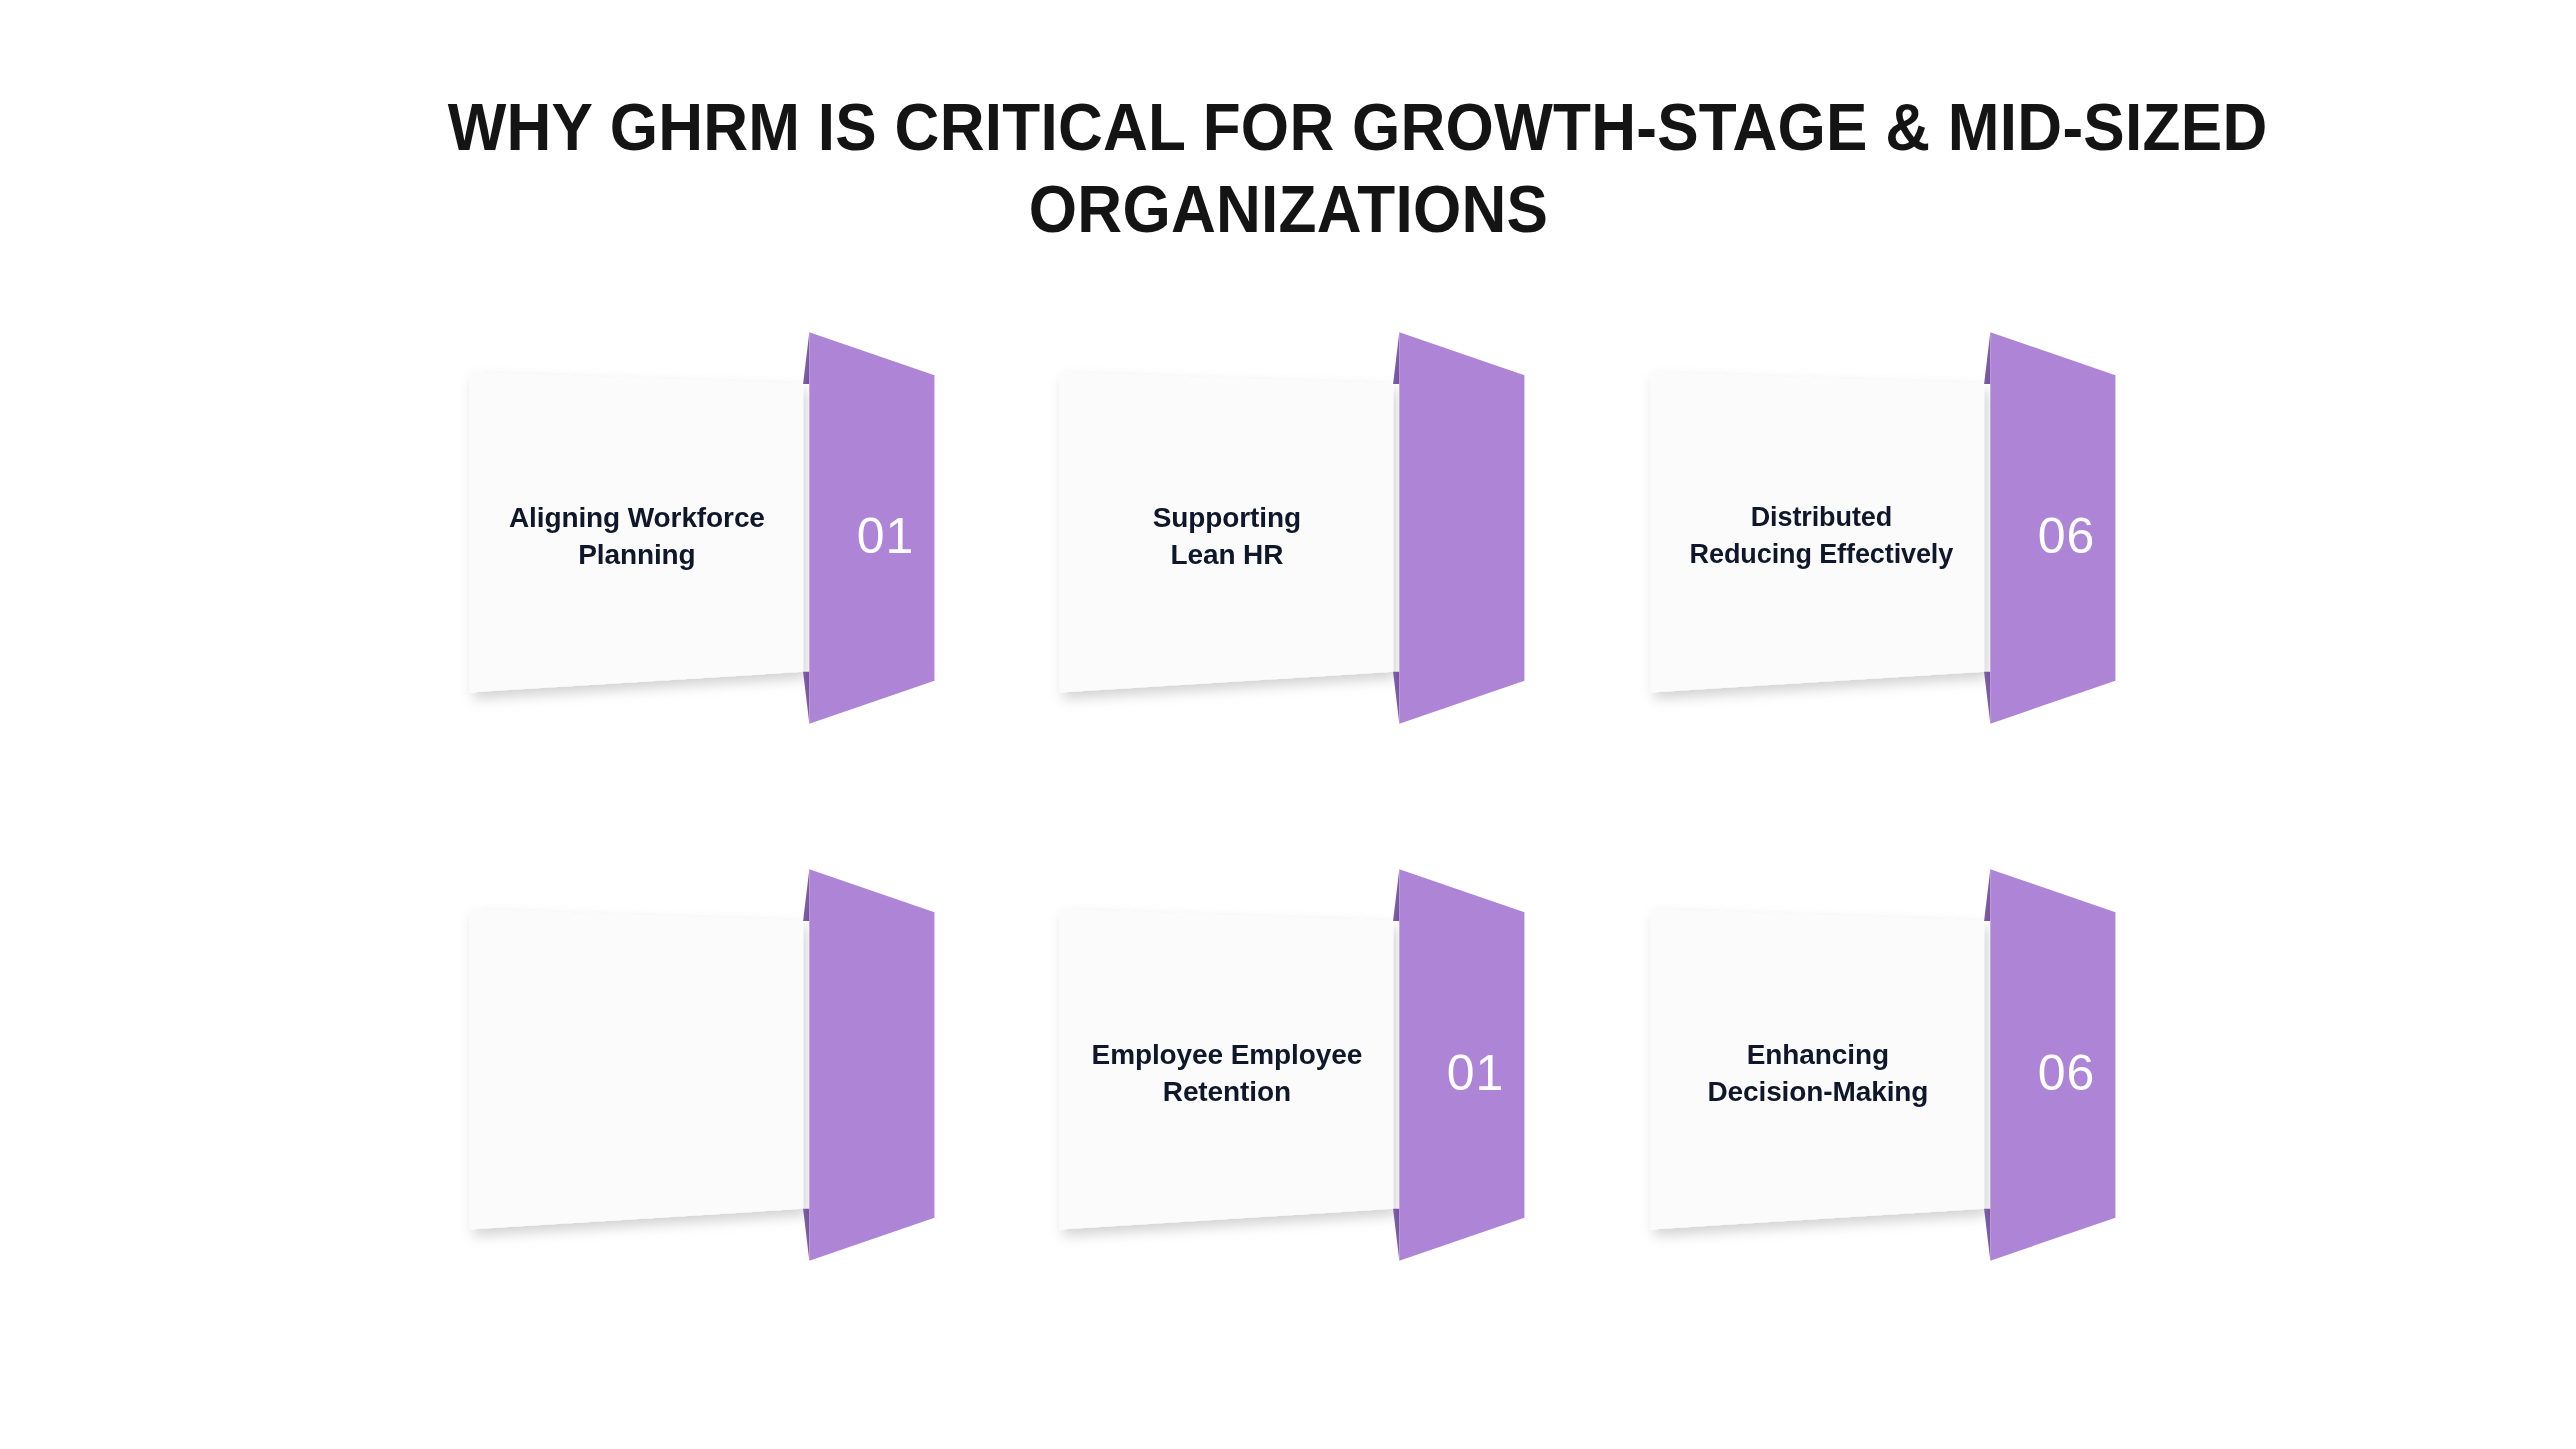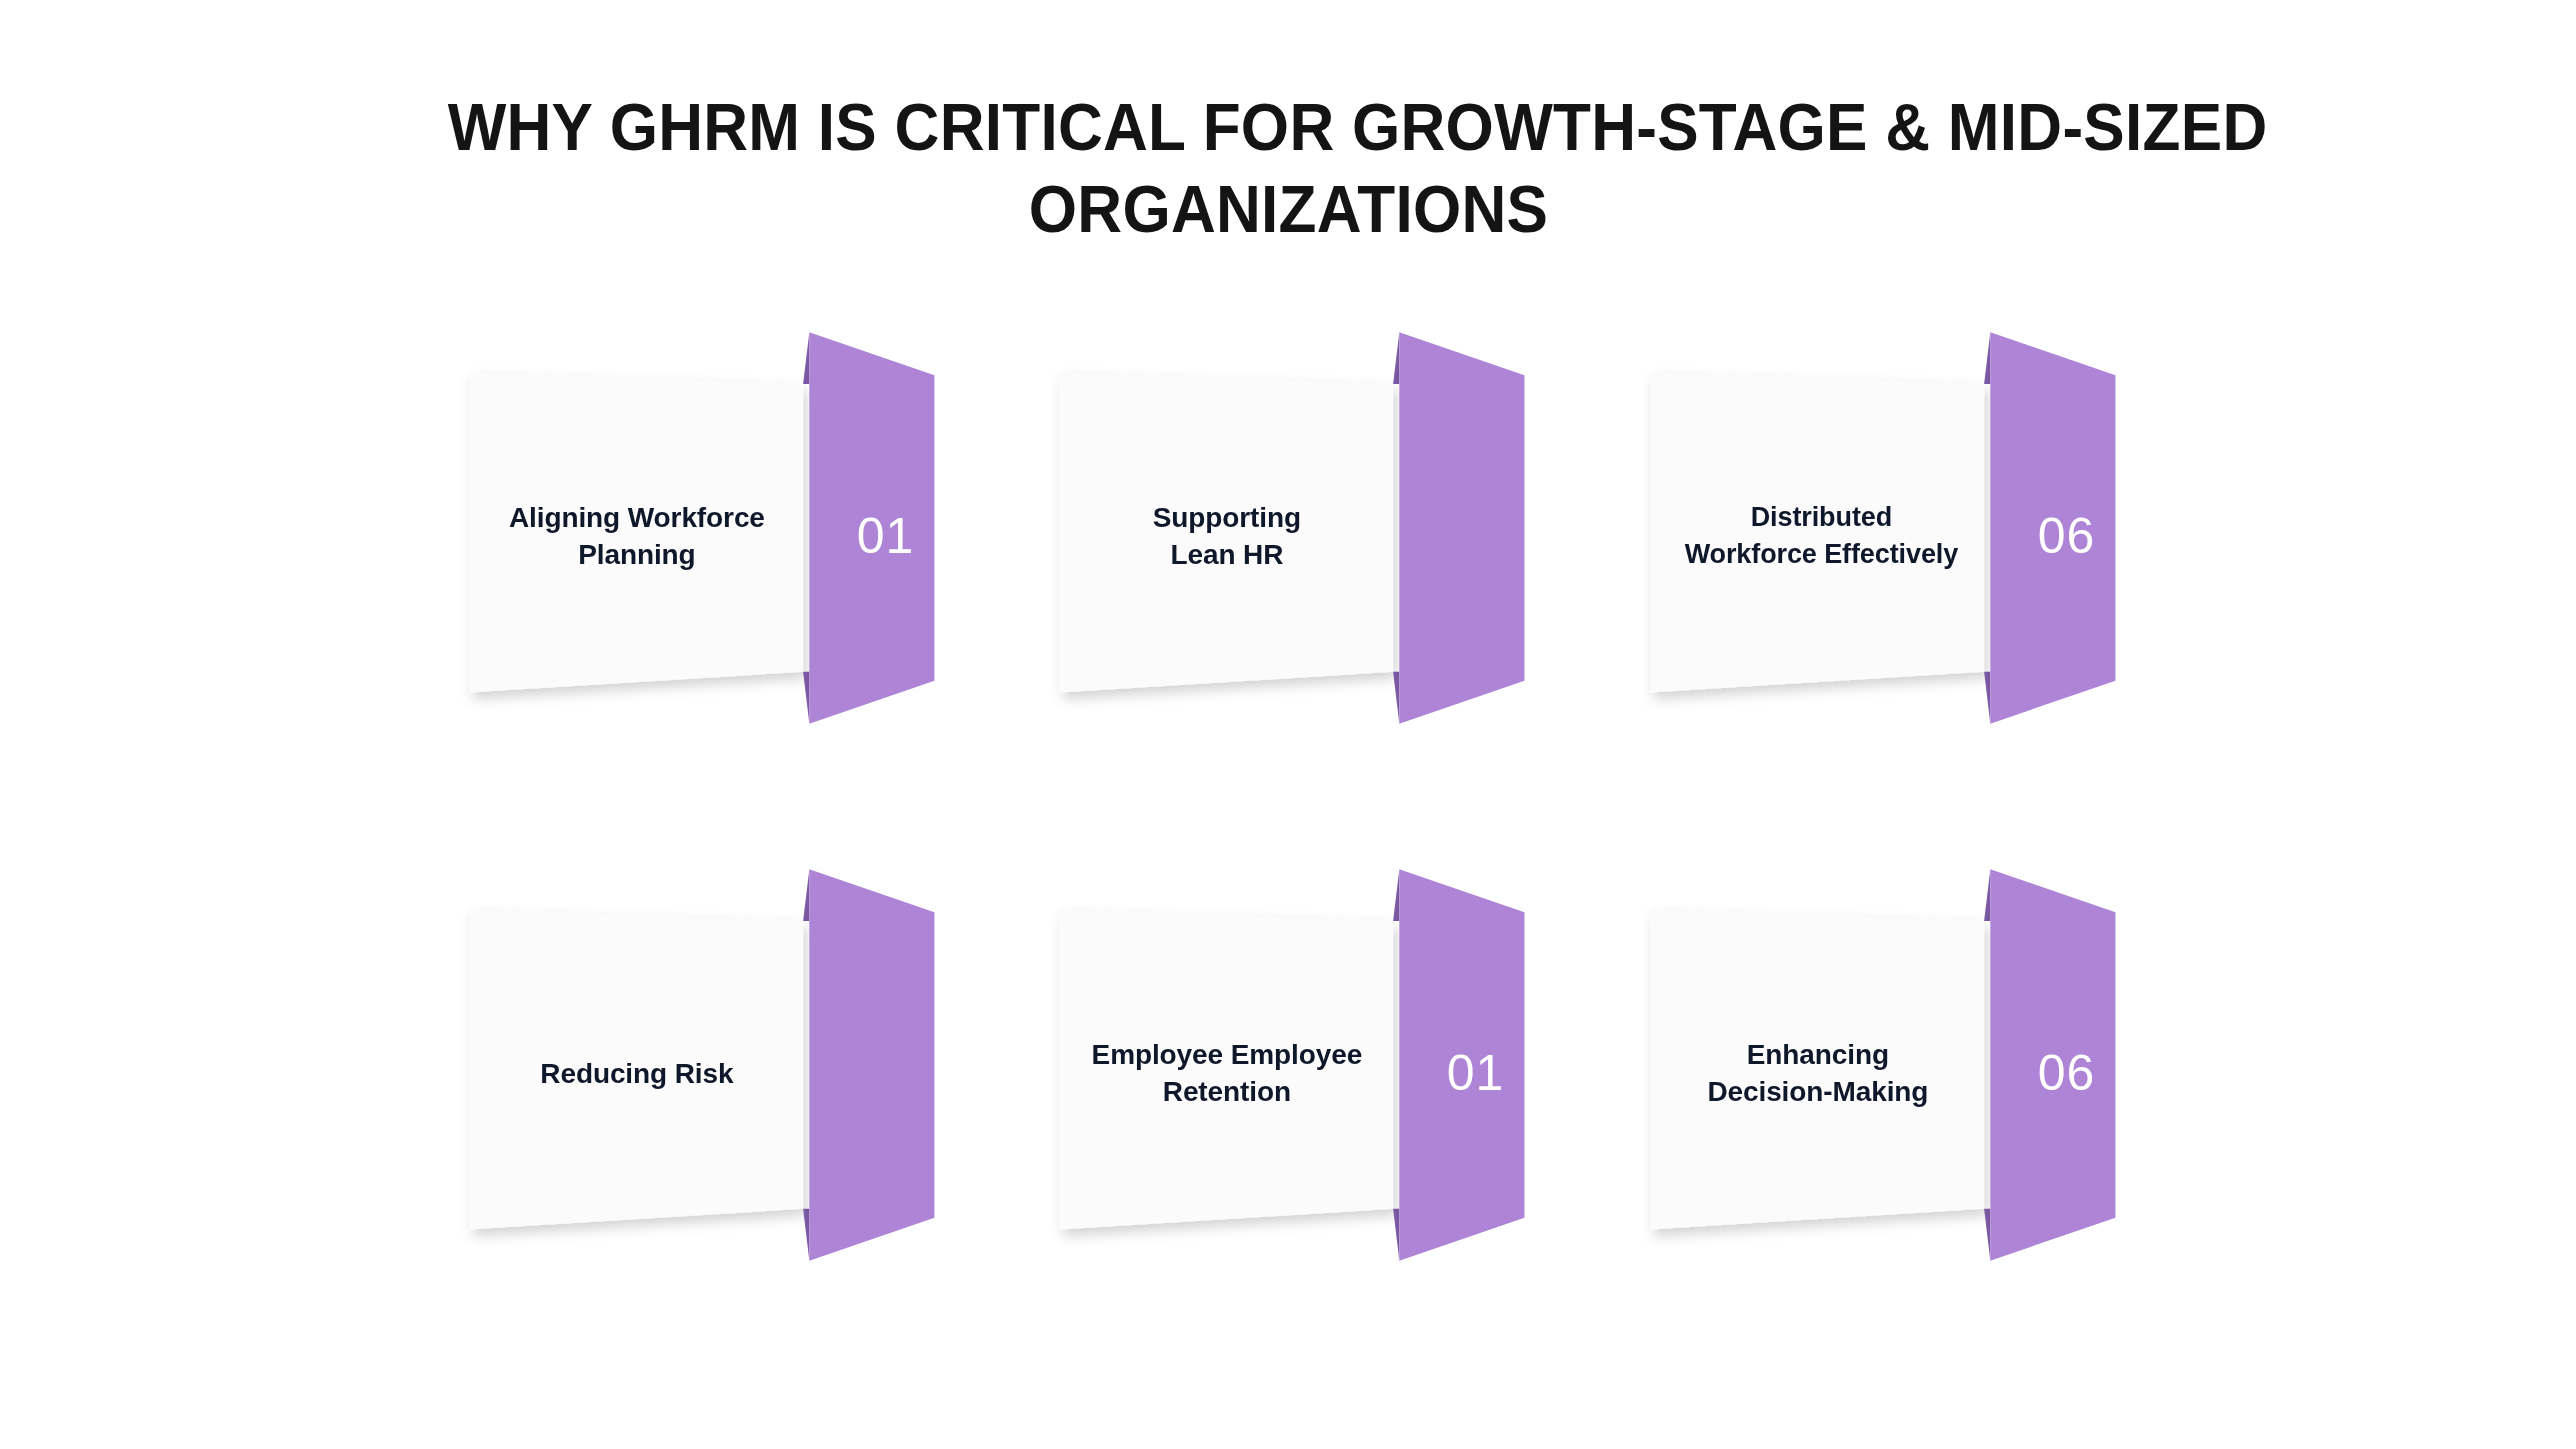--- a/index.html
+++ b/index.html
@@ -202,21 +202,21 @@
             <stop offset="100%" stop-color="#72529a"></stop>
           </linearGradient>
         </defs>
         <polygon points="5,52 378,65 378,387 5,410" fill="#fbfbfb" filter="url(#sh3)"></polygon>
         <polygon points="378,65 385,7 385,65" fill="url(#fold-top-3)"></polygon>
         <polygon points="378,387 385,387 385,445" fill="url(#fold-bot-3)"></polygon>
         <polygon points="385,7 525,55 525,397 385,445" fill="#ae85d6"></polygon>
       </svg>
       <div class="card-label">
         <span>Distributed
-Workforce Effectively</span>
+Reducing Effectively</span>
       </div>
       <div class="card-number">
         <span>06</span>
       </div>
     </div>
 
     <div class="card" style="left:465px; top:863px;">
       <svg class="card-svg" viewBox="0 0 560 470">
         <defs>
           <filter id="sh4" x="-30%" y="-30%" width="180%" height="180%">
@@ -229,23 +229,20 @@
           <linearGradient id="fold-bot-4" x1="0" y1="1" x2="1" y2="0">
             <stop offset="0%" stop-color="#8e68b4"></stop>
             <stop offset="100%" stop-color="#72529a"></stop>
           </linearGradient>
         </defs>
         <polygon points="5,52 378,65 378,387 5,410" fill="#fbfbfb" filter="url(#sh4)"></polygon>
         <polygon points="378,65 385,7 385,65" fill="url(#fold-top-4)"></polygon>
         <polygon points="378,387 385,387 385,445" fill="url(#fold-bot-4)"></polygon>
         <polygon points="385,7 525,55 525,397 385,445" fill="#ae85d6"></polygon>
       </svg>
-      <div class="card-label">
-        <span>Reducing Risk</span>
-      </div>
     </div>
 
     <div class="card" style="left:1055px; top:863px;">
       <svg class="card-svg" viewBox="0 0 560 470">
         <defs>
           <filter id="sh5" x="-30%" y="-30%" width="180%" height="180%">
             <feDropShadow dx="4" dy="7" stdDeviation="7" flood-color="#000000" flood-opacity="0.18"></feDropShadow>
           </filter>
           <linearGradient id="fold-top-5" x1="0" y1="0" x2="1" y2="1">
             <stop offset="0%" stop-color="#8e68b4"></stop>

